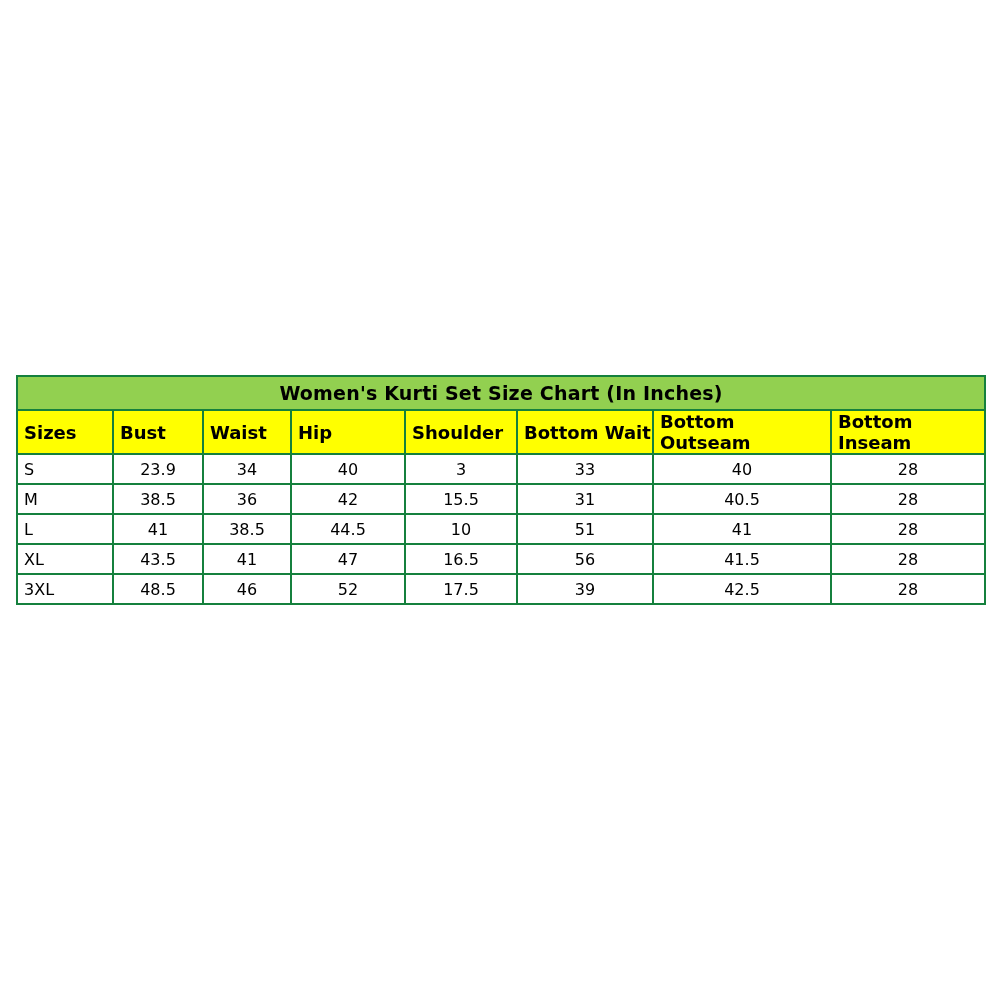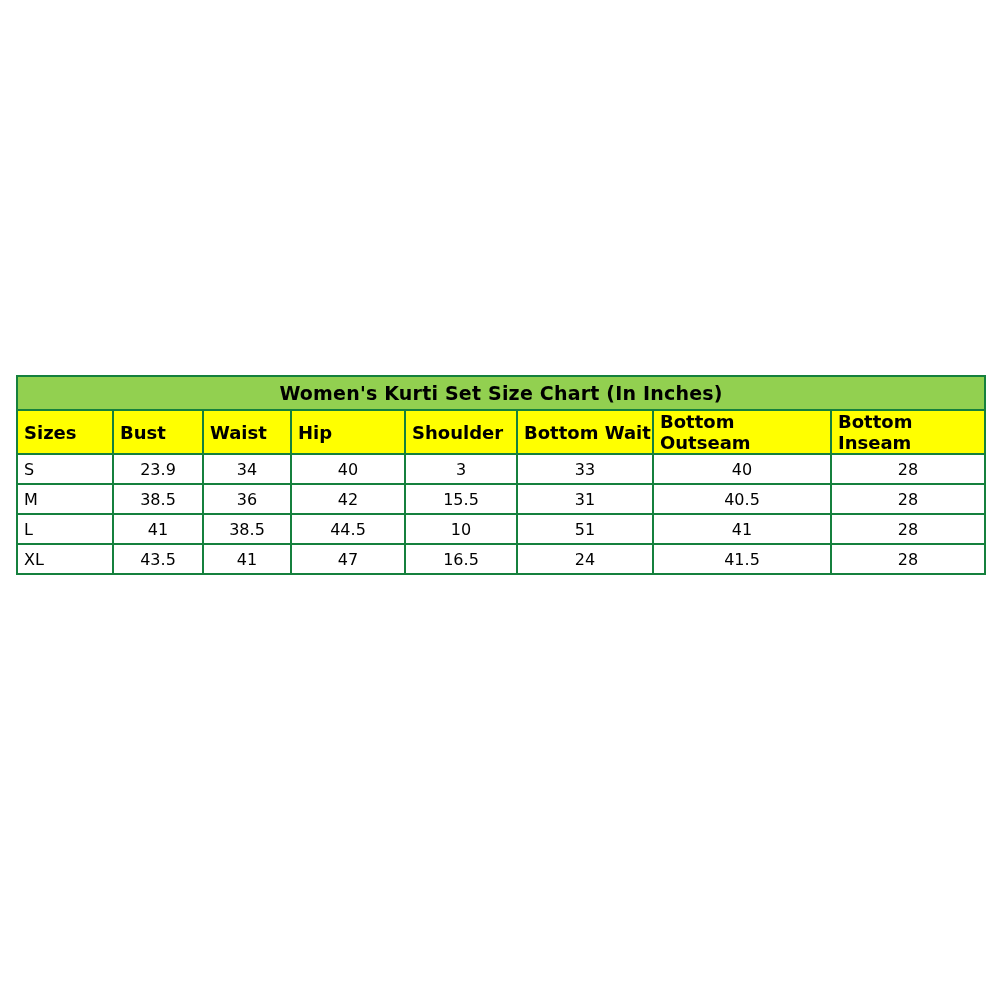--- a/index.html
+++ b/index.html
@@ -134,22 +134,32 @@
           <td>41</td>
           <td>28</td>
         </tr>
 
         <tr class="data-row">
           <td class="size-cell">XL</td>
           <td>43.5</td>
           <td>41</td>
           <td>47</td>
           <td>16.5</td>
-          <td>24</td>
+          <td>56</td>
           <td>41.5</td>
           <td>28</td>
         </tr>
 
 
+        <tr class="data-row">
+          <td class="size-cell">3XL</td>
+          <td>48.5</td>
+          <td>46</td>
+          <td>52</td>
+          <td>17.5</td>
+          <td>39</td>
+          <td>42.5</td>
+          <td>28</td>
+        </tr>
       </tbody>
     </table>
   </div>
 </div>
 
 </body></html>

